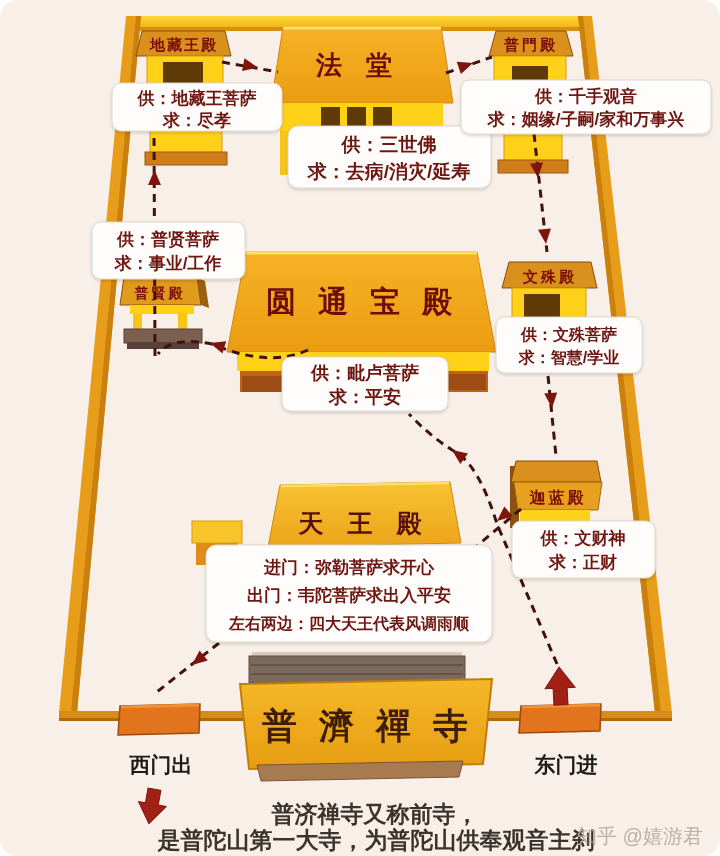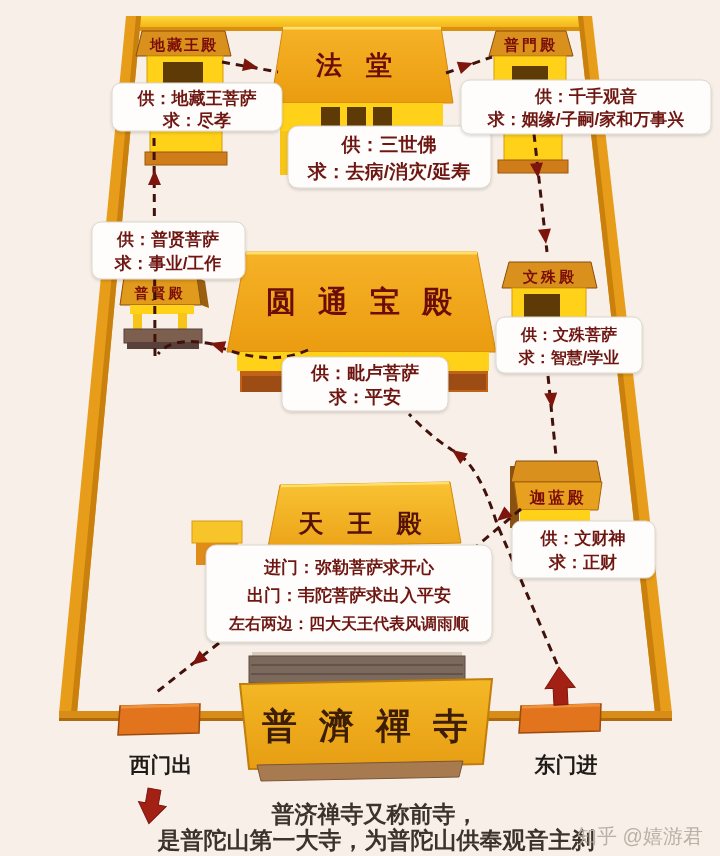--- a/index.html
+++ b/index.html
@@ -1,17 +1,17 @@
 <!DOCTYPE html>
 <html><head>
 <meta charset="utf-8">
 <style>
   html,body{margin:0;padding:0;}
   body{font-family:"Liberation Sans", sans-serif;}
-  .stage{position:relative;width:720px;height:856px;background:#f7efe8;overflow:hidden;}
+  .stage{position:relative;width:720px;height:856px;background:#f7efe8;overflow:hidden;border-radius:18px;}
   svg{display:block;}
   text{user-select:none;}
   .hall-title{font-family:"Liberation Serif","DejaVu Serif",serif;font-weight:bold;fill:#6b0c08;}
   .pav-title{font-family:"Liberation Serif","DejaVu Serif",serif;font-weight:bold;fill:#7a0d08;}
   .box-text{font-family:"Liberation Sans","DejaVu Sans",sans-serif;font-weight:bold;fill:#6e1712;}
   .gate-label{font-family:"Liberation Sans","DejaVu Sans",sans-serif;font-weight:bold;fill:#1e1a16;font-size:21px;}
   .caption-text{font-family:"Liberation Sans","DejaVu Sans",sans-serif;font-weight:bold;fill:#3b332c;font-size:23px;}
   .watermark-text{font-family:"Liberation Sans","DejaVu Sans",sans-serif;fill:#b9b1a7;font-size:20px;}
   .route{stroke:#40120b;stroke-width:3;fill:none;stroke-dasharray:8 6;}
   .ahead{fill:#7d150d;}

